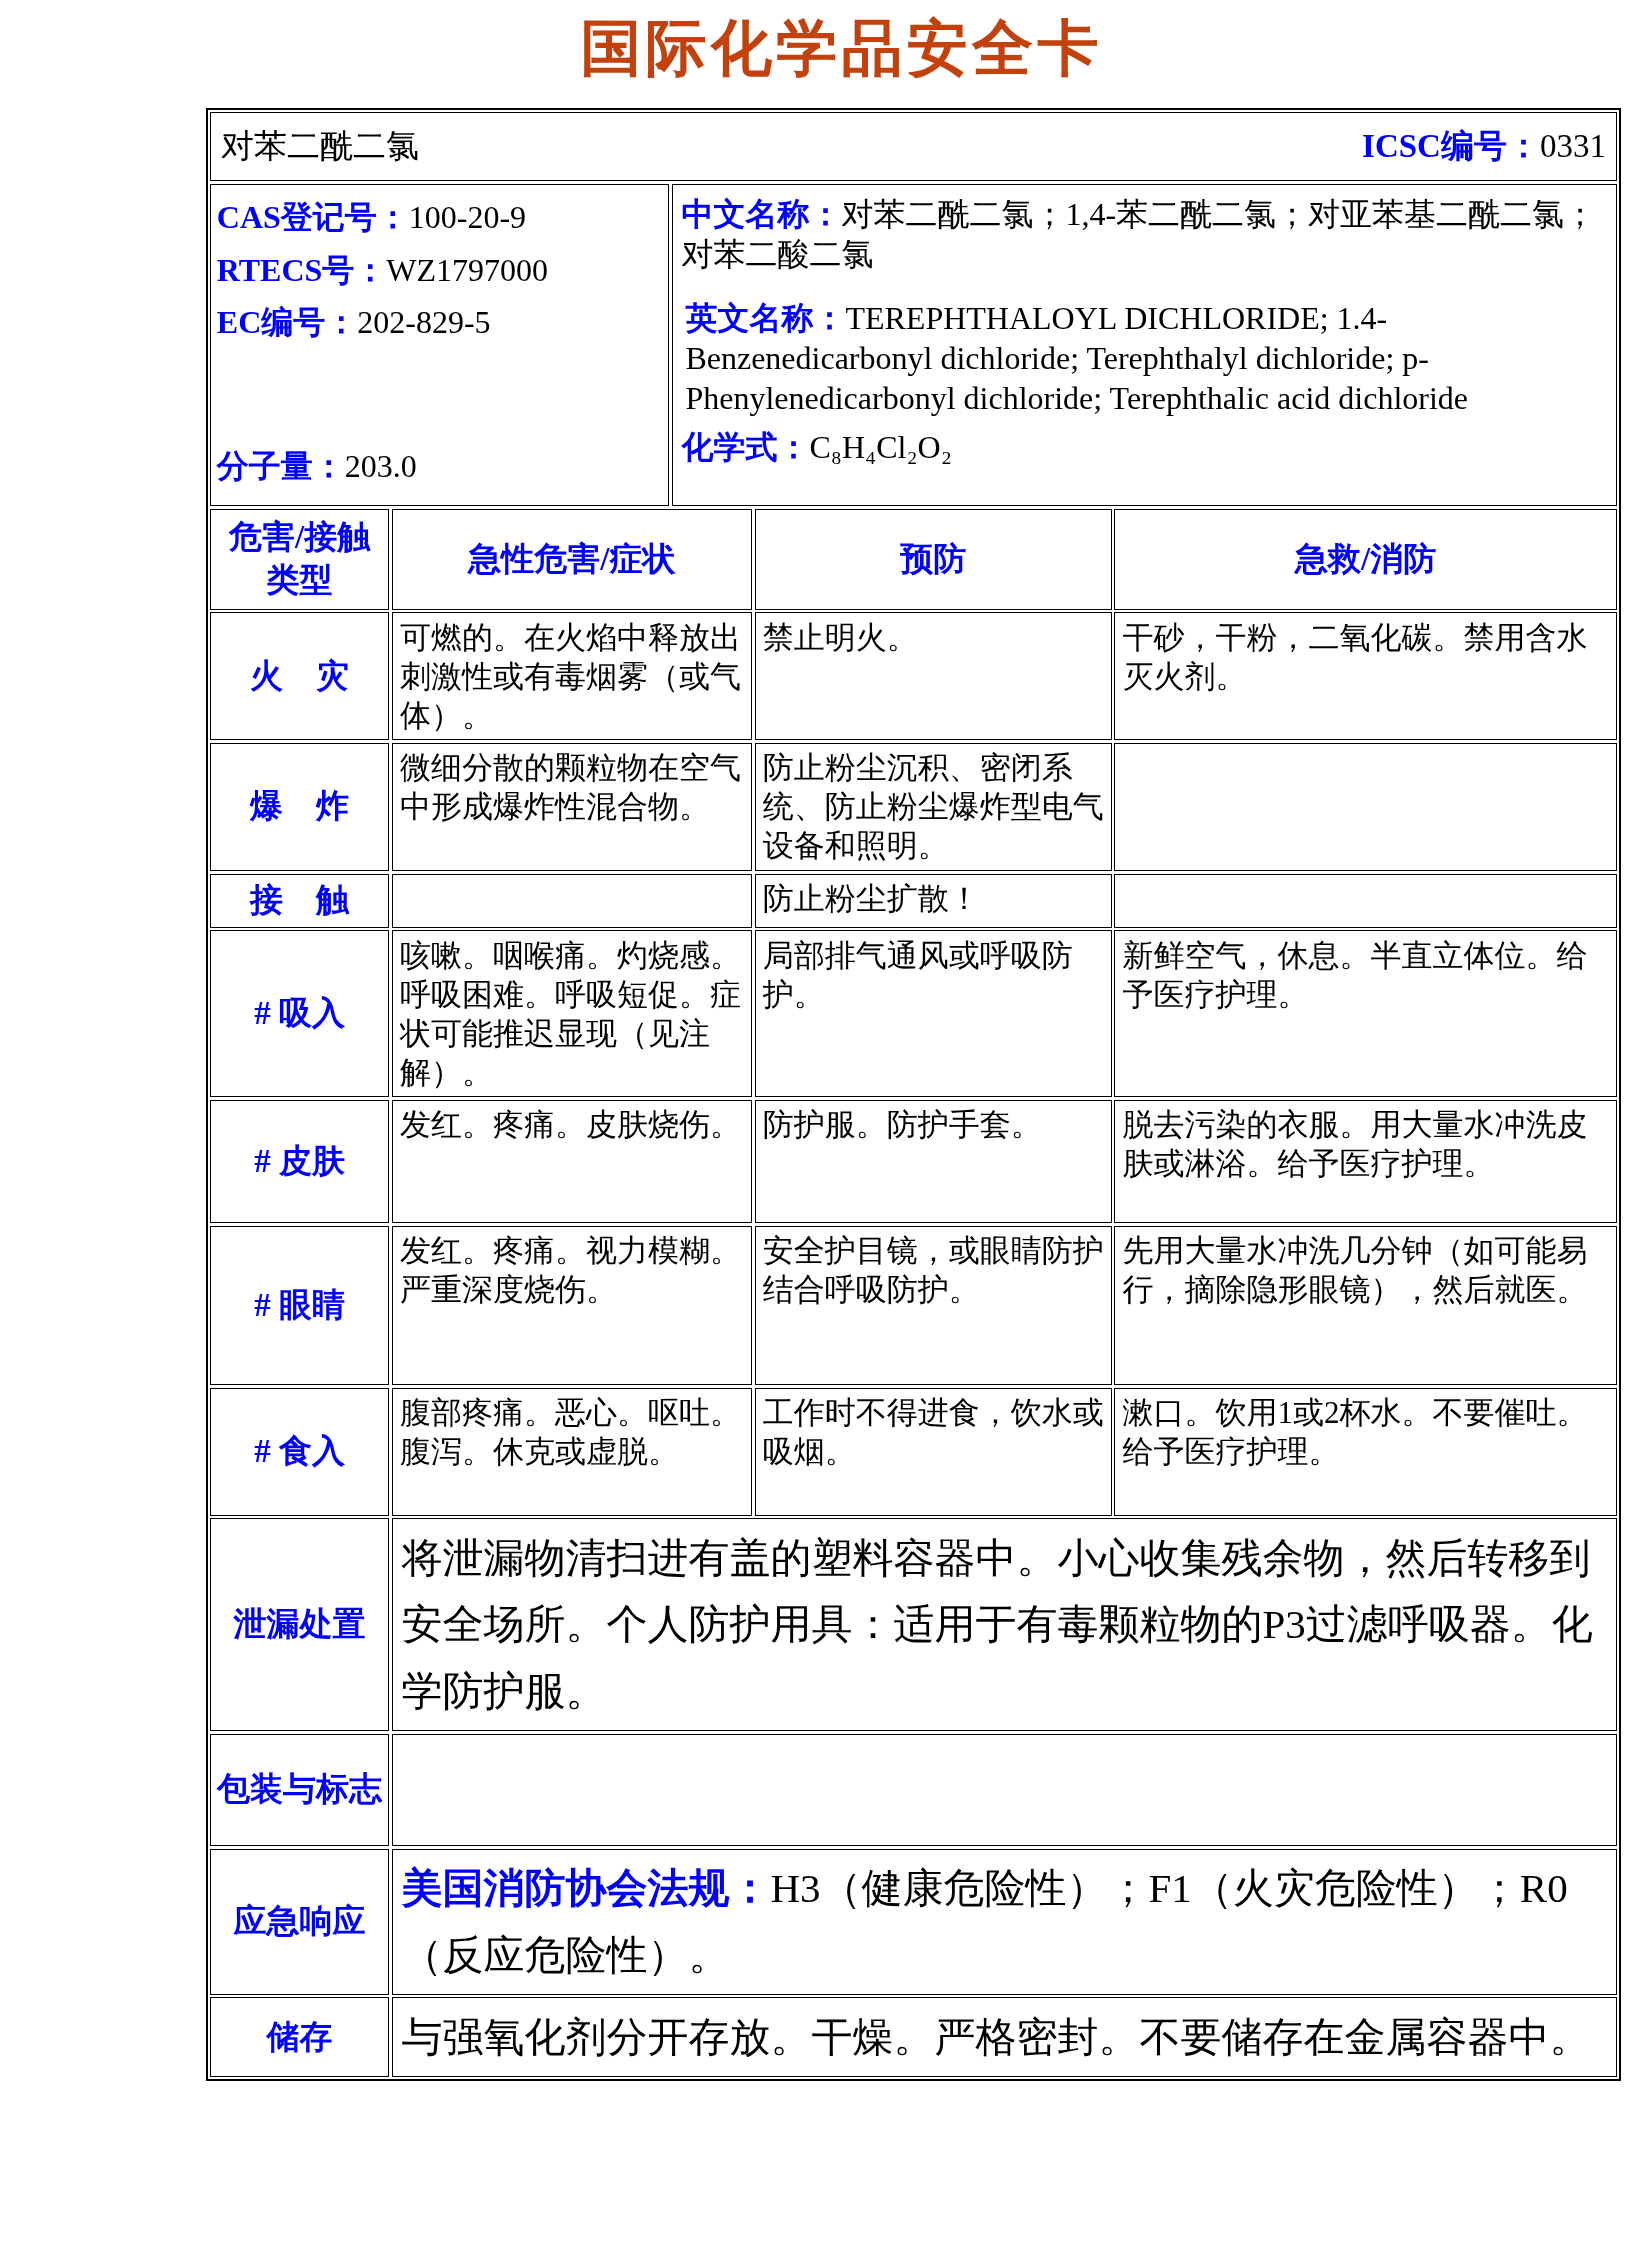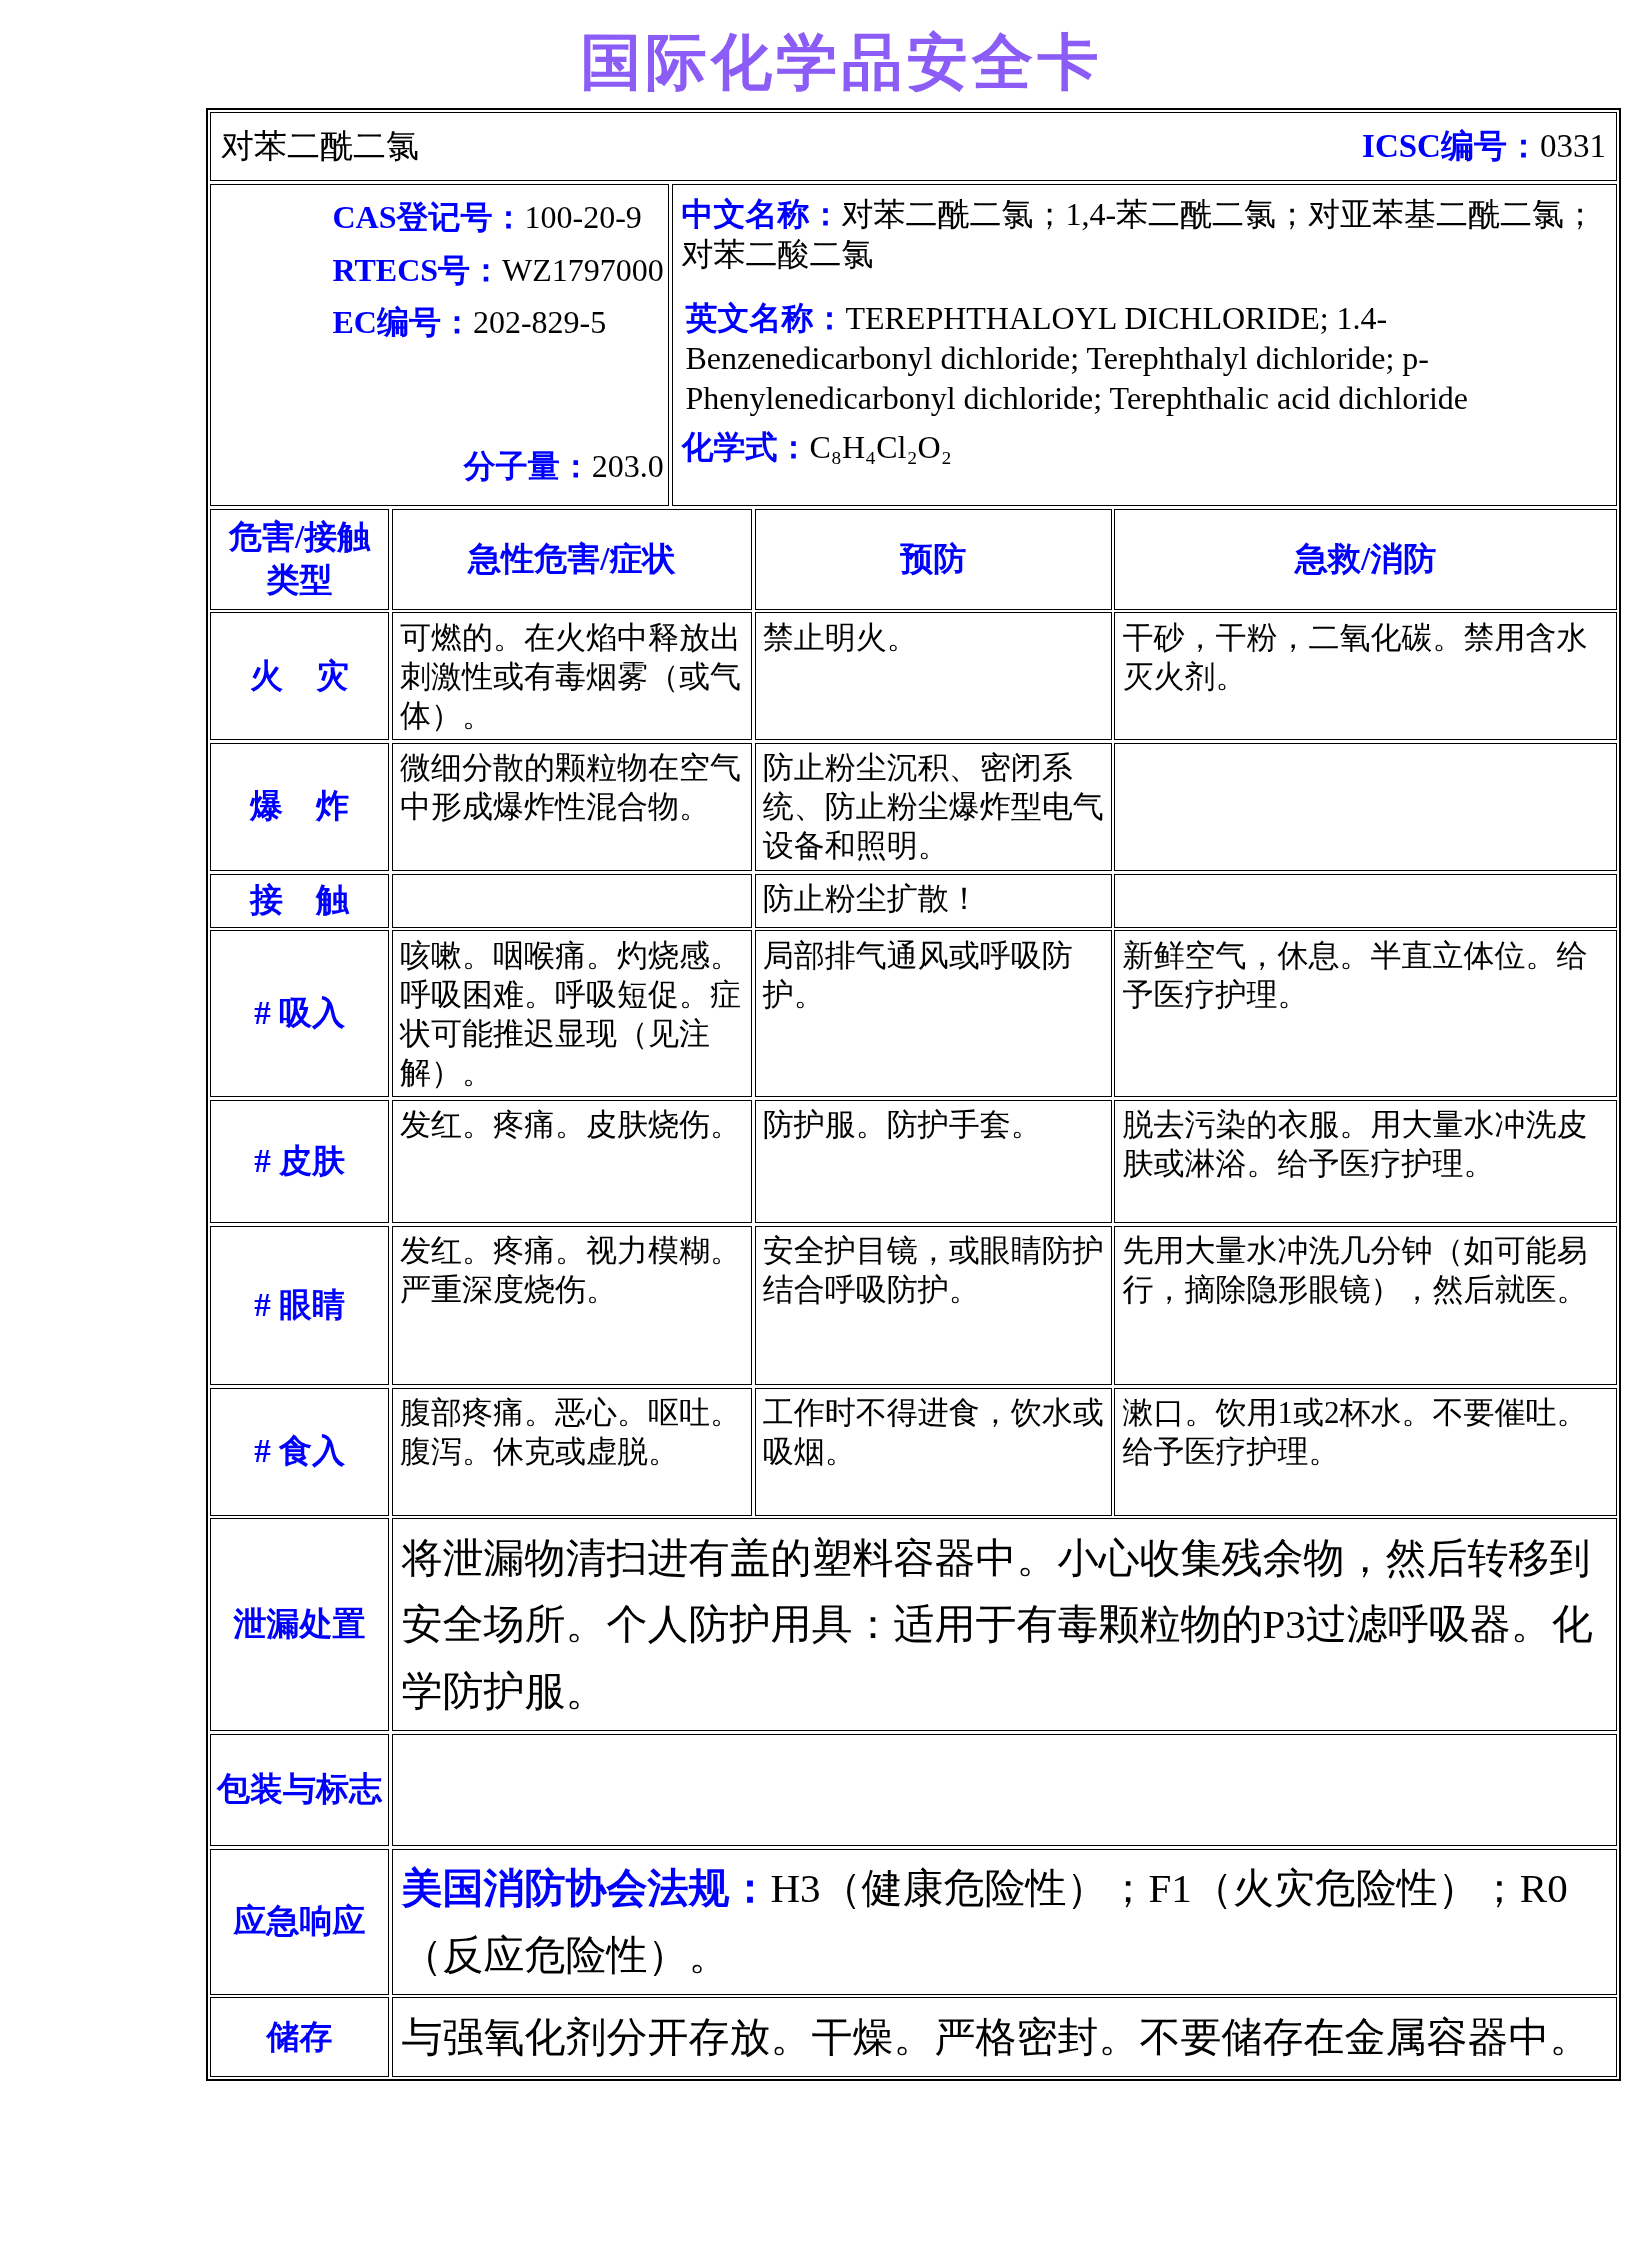--- a/index.html
+++ b/index.html
@@ -1,30 +1,30 @@
 <!DOCTYPE html>
 <html style="font-size:11.3px"><head>
 <meta charset="utf-8">
 <style>
   html,body{margin:0;padding:0;}
   body{
     width:1642px;height:2261px;position:relative;background:#ffffff;
     font-family:"Liberation Serif","DejaVu Serif",serif;color:#000000;
   }
   .doc-title{
-    position:absolute;left:206px;top:22px;width:1271px;
-    text-align:center;font-size:61px;font-weight:bold;color:#8b5cf6;
+    position:absolute;left:206px;top:8px;width:1271px;
+    text-align:center;font-size:61px;font-weight:bold;color:#c2410c;
     letter-spacing:4.3px;white-space:nowrap;
   }
   .card{
     position:absolute;left:206px;top:108px;width:1415px;
     box-sizing:border-box;border:2.1px solid #000;padding:2.1px;
     display:flex;flex-direction:column;gap:2.8px;background:#fff;
   }
-  .cell{border:1.4px solid #000;box-sizing:border-box;background:#fff;align-items:flex-end;}
+  .cell{border:1.4px solid #000;box-sizing:border-box;background:#fff;}
   .blue{color:#0000ff;font-weight:bold;}
   
   .titlebar{
     min-height:69px;display:flex;justify-content:space-between;
     align-items:center;padding:0 10px;font-size:33px;
   }
   
   .idgrid{display:grid;grid-template-columns:459px 1fr;gap:2.8px;}
   .idleft{
     min-height:322px;display:flex;flex-direction:column;

